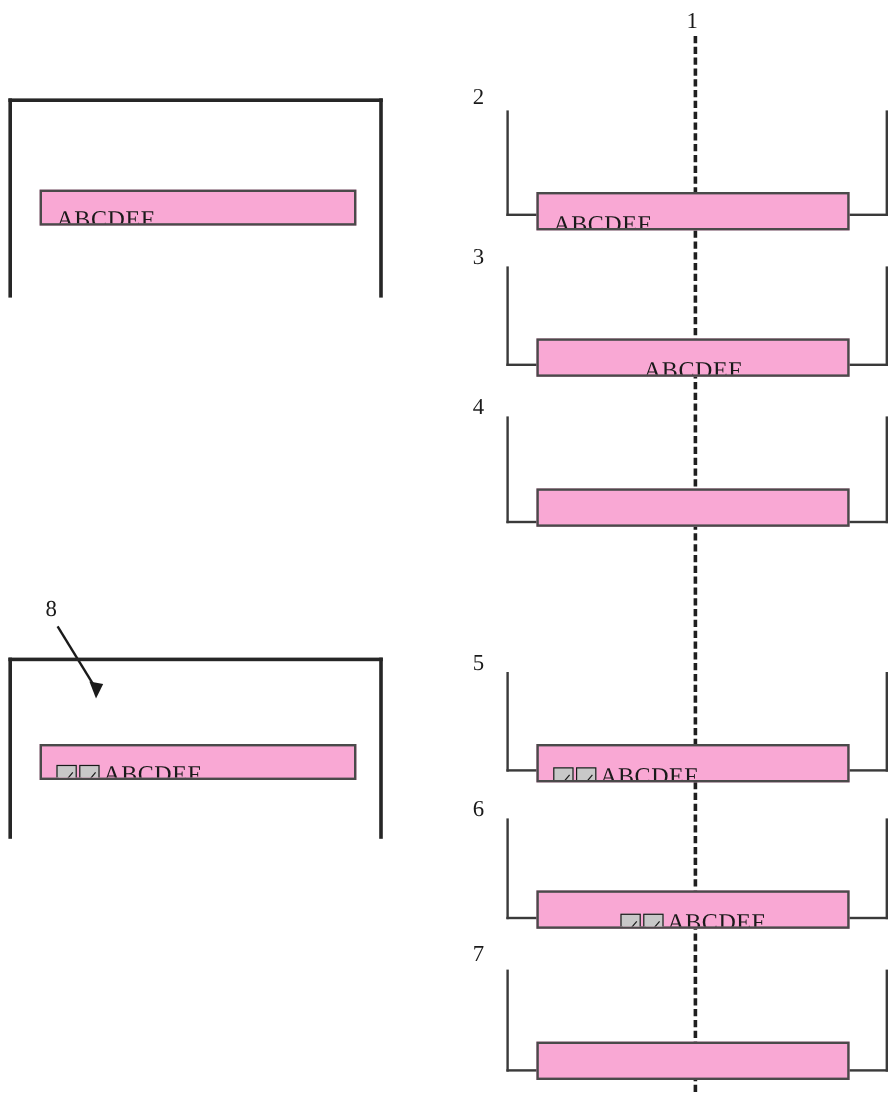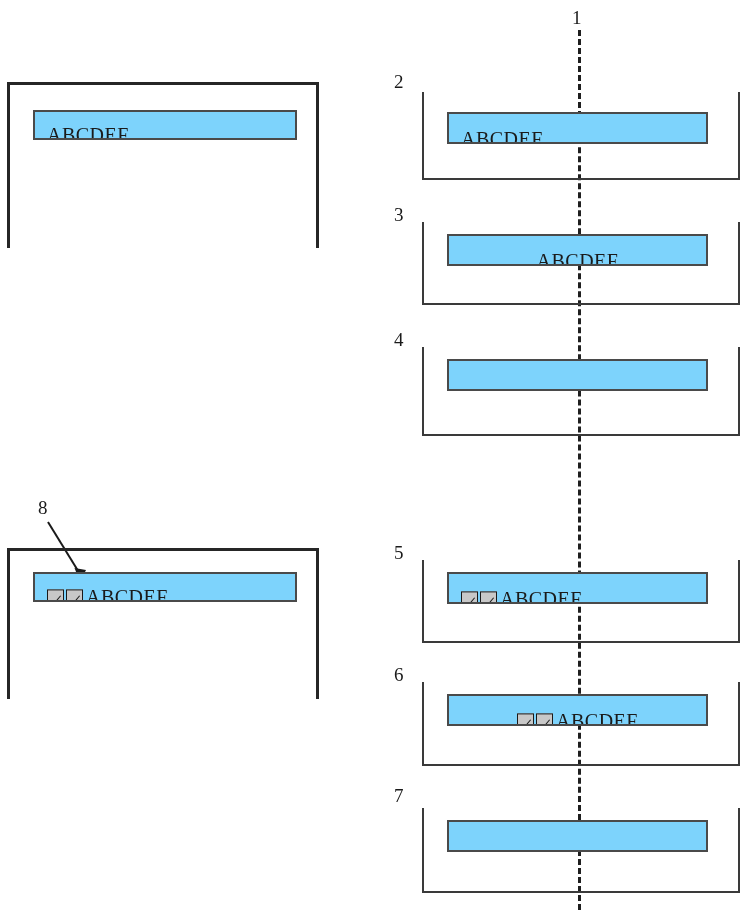--- a/index.html
+++ b/index.html
@@ -47,24 +47,25 @@
     border-left: 2px solid #3a3a3a;
     border-right: 2px solid #3a3a3a;
     border-top: none;
     box-sizing: border-box;
     background: transparent;
   }
 
   
   .field-box {
     position: absolute;
-    background: #7dd3fc;
+    background: #f9a8d4;
     border: 2px solid #4a4a4a;
     box-sizing: border-box;
     overflow: hidden;
+    margin-top: 48px;
   }
   
   .field-clip {
     position: absolute;
     left: 0;
     right: 0;
     top: 0;
     bottom: 0;
     overflow: hidden;
     display: flex;

